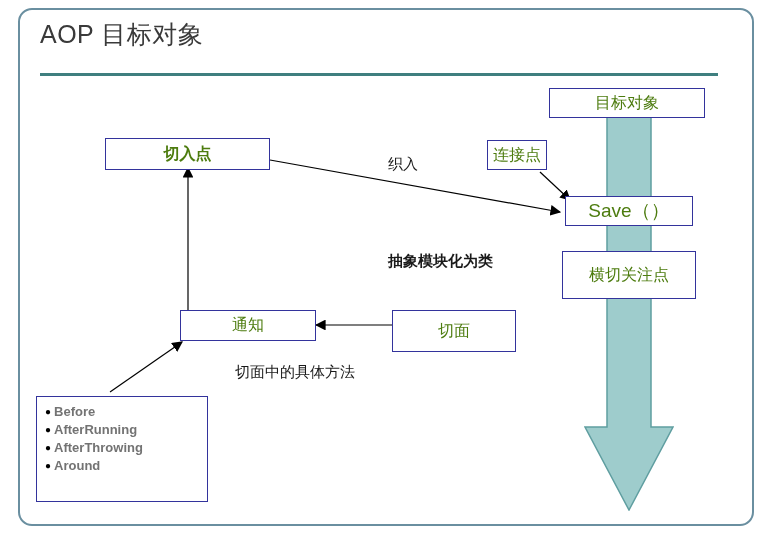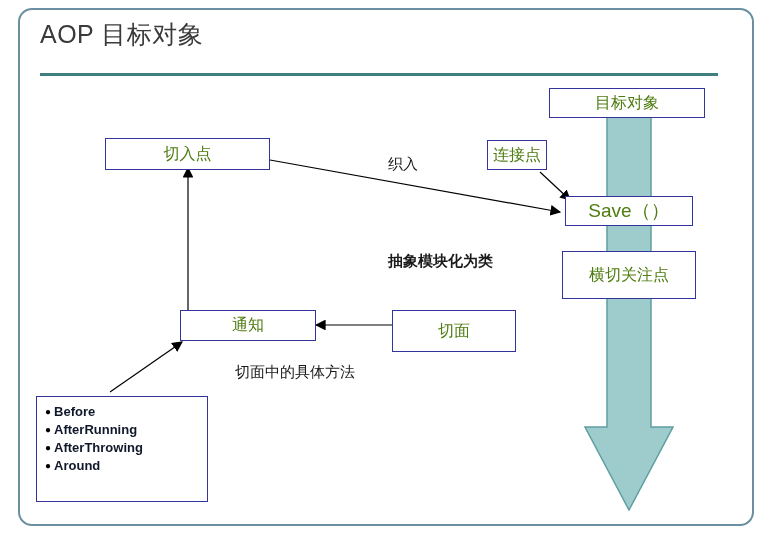--- a/index.html
+++ b/index.html
@@ -73,21 +73,21 @@
     left: 36px;
     top: 396px;
     width: 172px;
     height: 106px;
     box-sizing: border-box;
     border: 1px solid #33339c;
     background: #ffffff;
     padding: 6px 0 0 8px;
   }
   .bullets div {
-    color: #0f172a;
+    color: #737373;
     font-weight: bold;
     font-size: 13px;
     line-height: 18px;
     white-space: nowrap;
   }
   .bullets div::before {
     content: "\25CF";
     color: #000000;
     font-size: 10px;
     margin-right: 3px;
@@ -134,21 +134,21 @@
 
     <line x1="188" y1="311" x2="188" y2="168" stroke="#000000" stroke-width="1.2" marker-end="url(#ah)"></line>
 
     <line x1="110" y1="392" x2="182" y2="342" stroke="#000000" stroke-width="1.2" marker-end="url(#ah)"></line>
   </svg>
 
   <div class="box" style="left:549px; top:88px; width:156px; height:30px;">
     <span>目标对象</span>
   </div>
 
-  <div class="box" style="left:105px; top:138px; width:165px; height:32px;">
+  <div class="box" style="left:105px; top:138px; width:165px; height:32px;font-weight:bold;">
     <span>切入点</span>
   </div>
 
   <div class="box" style="left:487px; top:140px; width:60px; height:30px;">
     <span>连接点</span>
   </div>
 
   <div class="box" style="left:565px; top:196px; width:128px; height:30px; font-size:19px;">
     <span>Save（）</span>
   </div>

